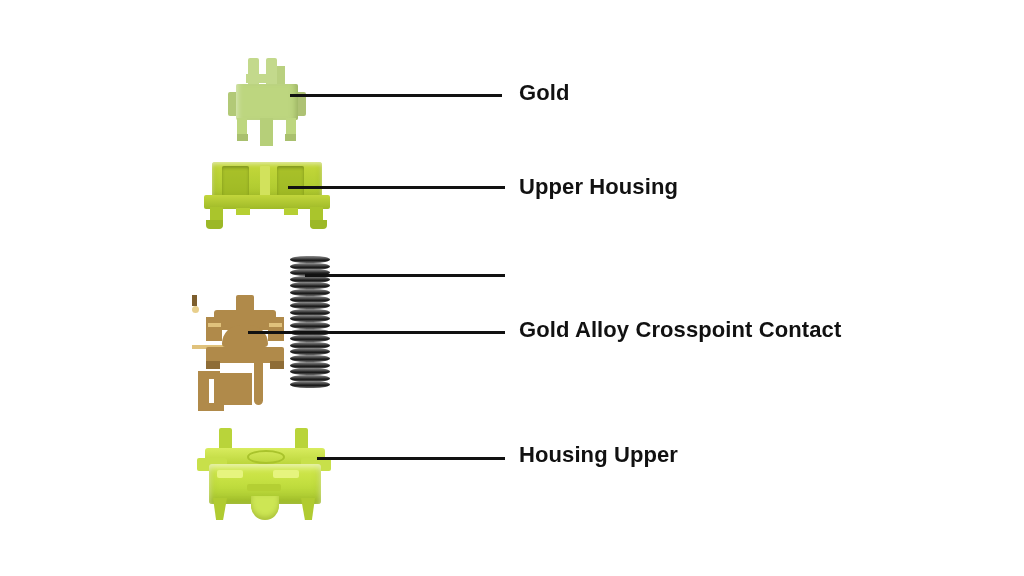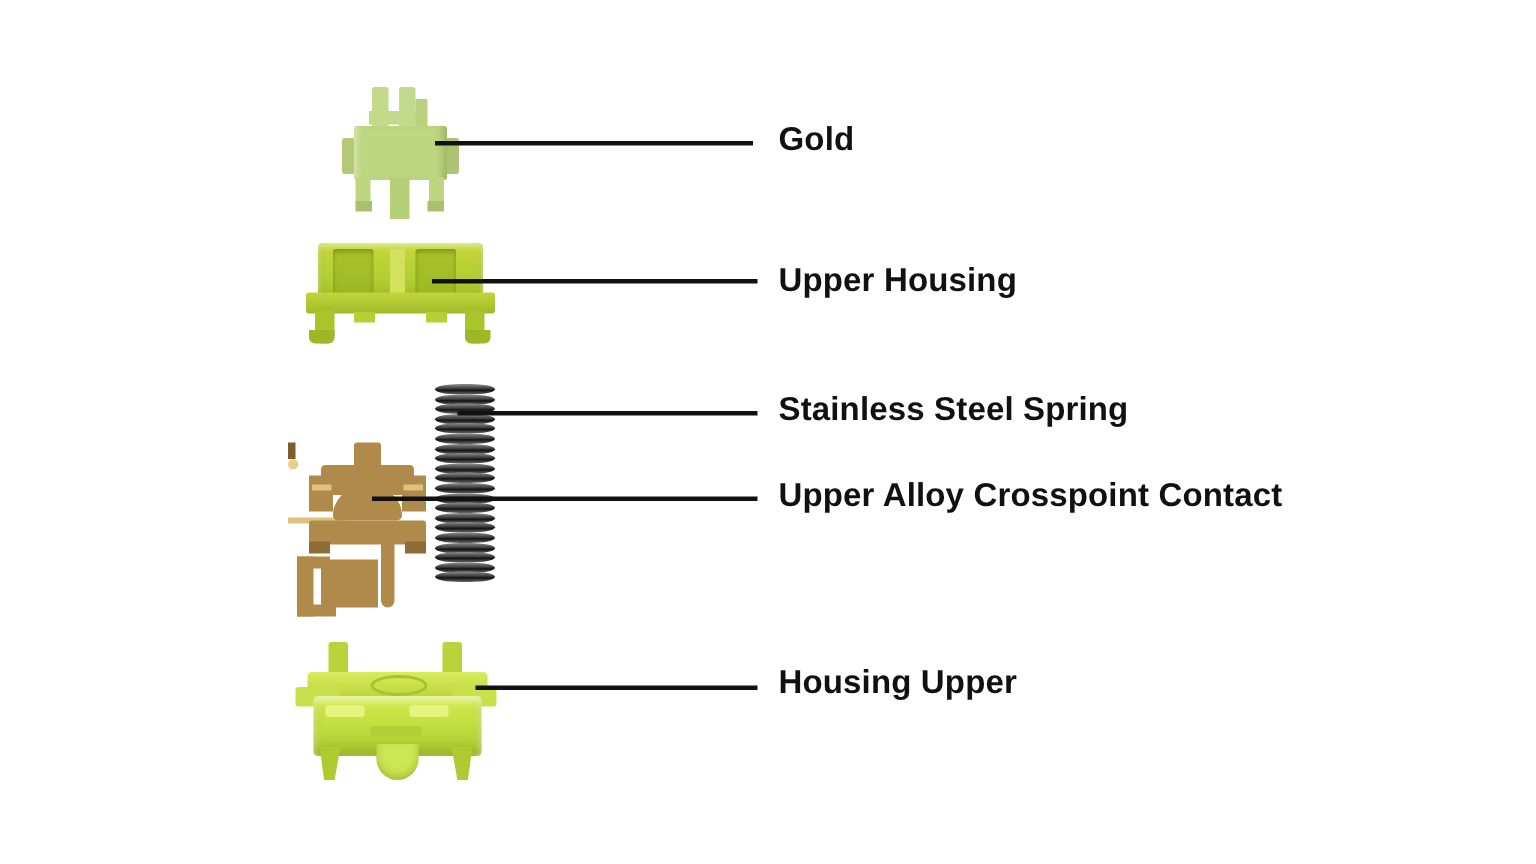--- a/index.html
+++ b/index.html
@@ -308,21 +308,20 @@
     <div class="hb-post"></div>
   </div>
 
   <div class="leader" style="left: 290px; top: 94px; width: 212px; background: rgb(17, 17, 17);"></div>
   <div class="label" style="left: 519px; top: 82px; color: rgb(17, 17, 17);">Gold</div>
 
   <div class="leader" style="left: 288px; top: 186px; width: 217px; background: rgb(17, 17, 17);"></div>
   <div class="label" style="left: 519px; top: 176px; color: rgb(17, 17, 17);">Upper Housing</div>
 
   <div class="leader" style="left: 305px; top: 274px; width: 200px; background: rgb(17, 17, 17);"></div>
-  <div class="label" style="left: 519px; top: 262px; color: rgb(17, 17, 17);">Stainless Steel Spring</div>
 
   <div class="leader" style="left: 248px; top: 331px; width: 257px; background: rgb(17, 17, 17);"></div>
-  <div class="label" style="left: 519px; top: 319px; color: rgb(17, 17, 17);">Upper Alloy Crosspoint Contact</div>
+  <div class="label" style="left: 519px; top: 319px; color: rgb(17, 17, 17);">Gold Alloy Crosspoint Contact</div>
 
   <div class="leader" style="left: 317px; top: 457px; width: 188px; background: rgb(17, 17, 17);"></div>
   <div class="label" style="left: 519px; top: 444px; color: rgb(17, 17, 17);">Housing Upper</div>
 
 </div>
 
 </body></html>

